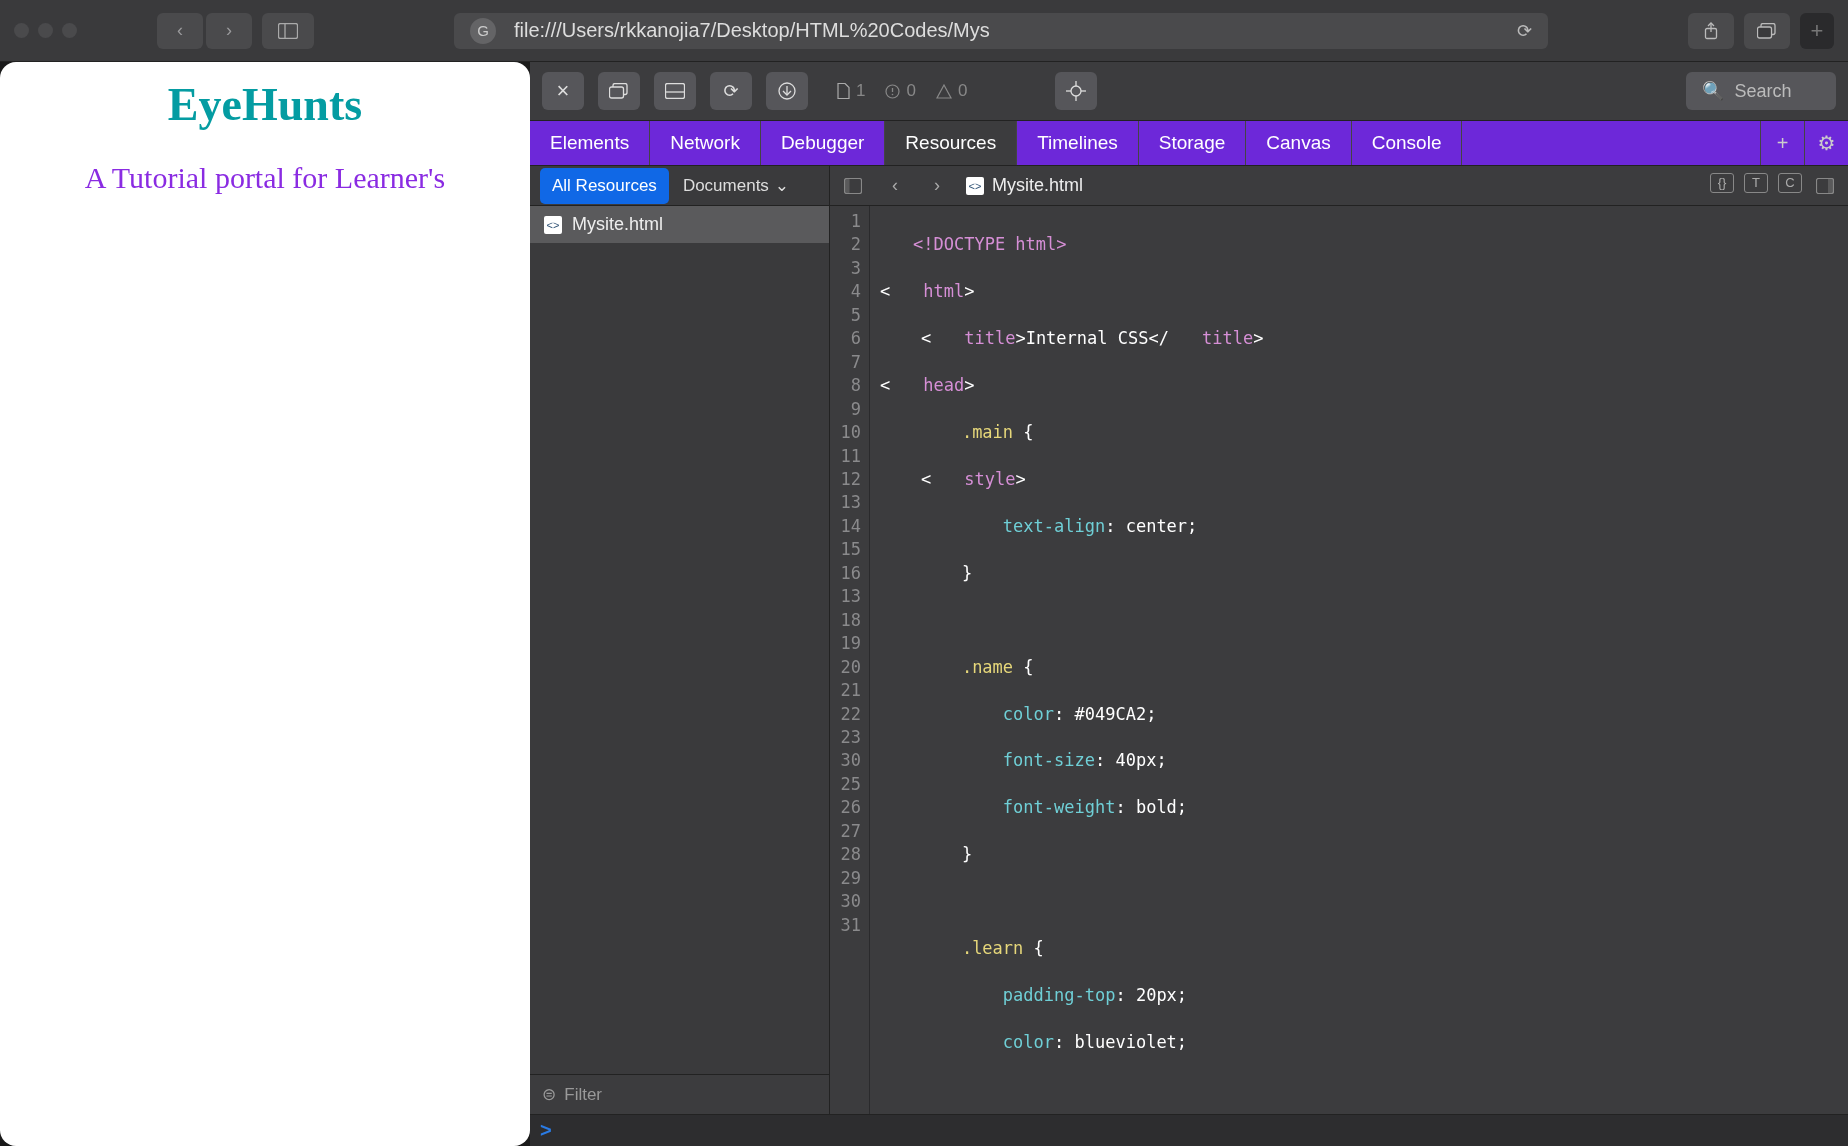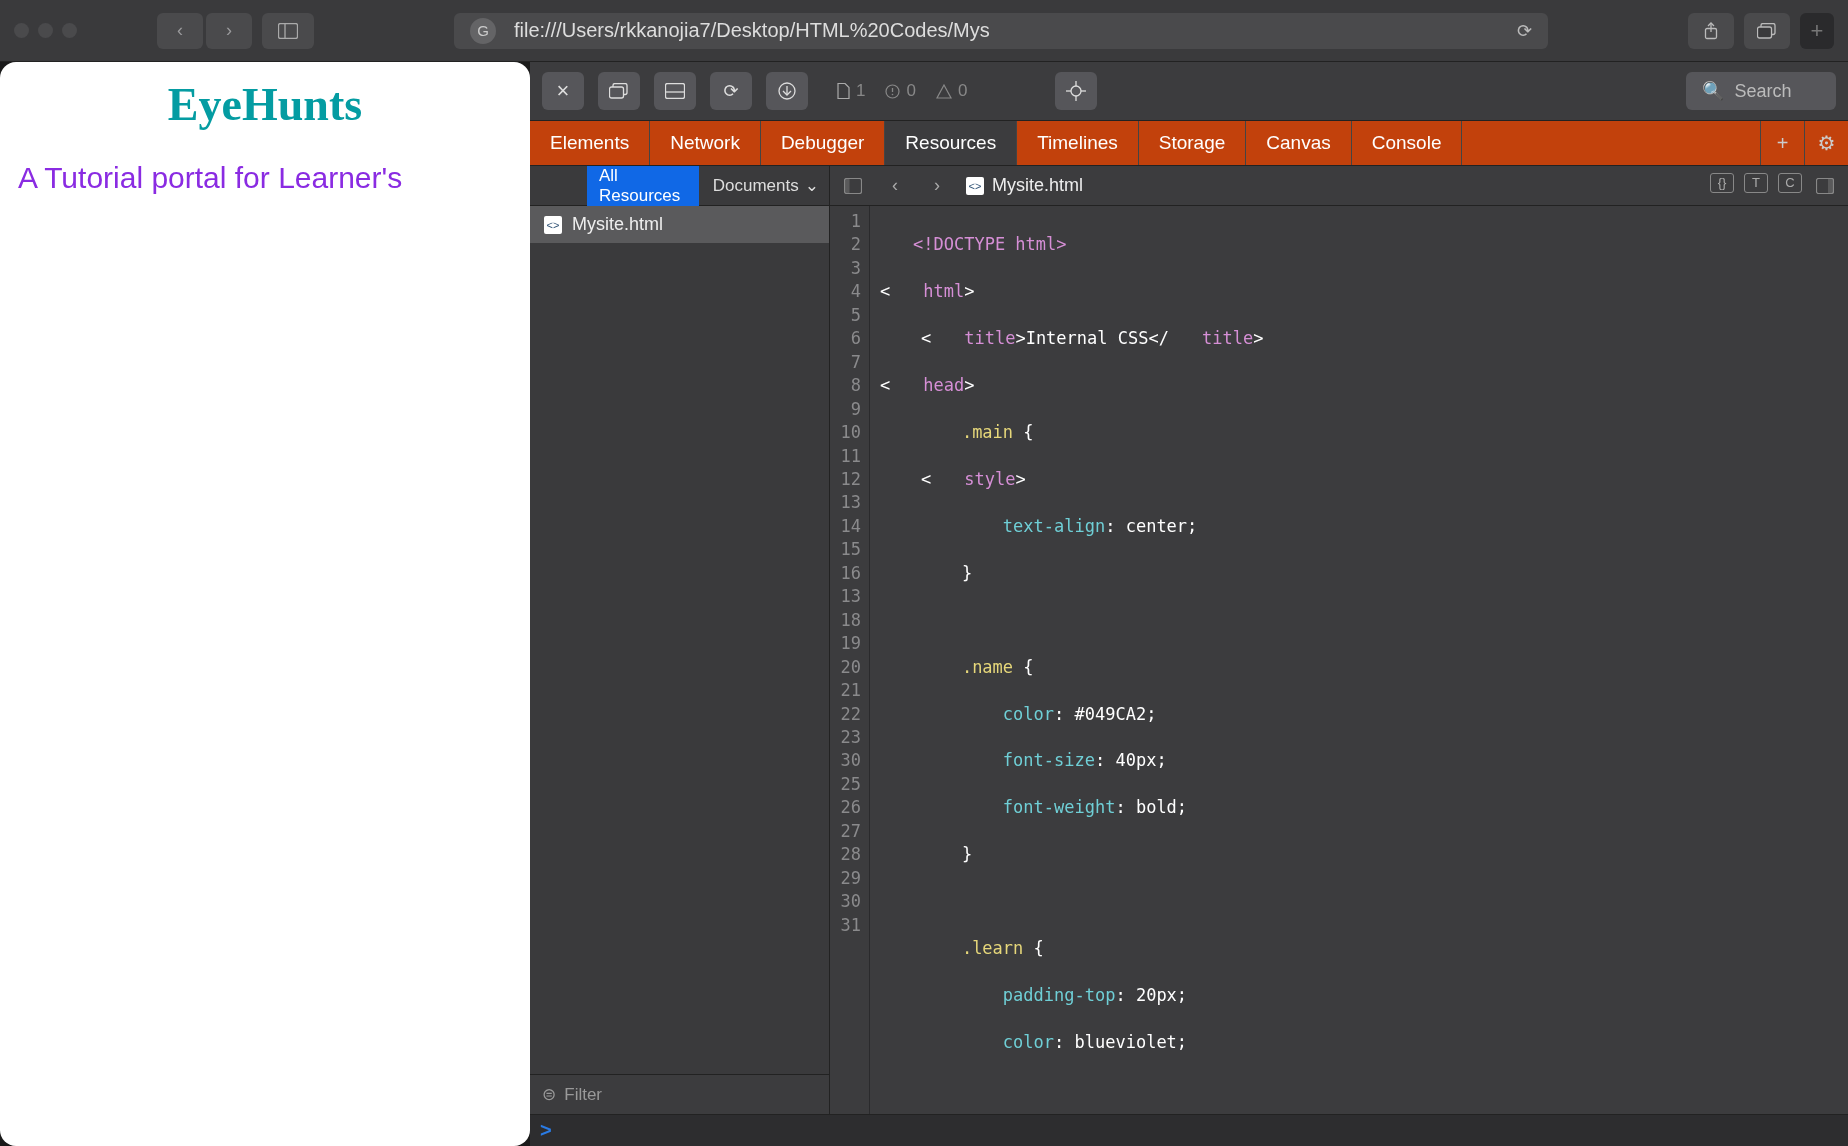--- a/index.html
+++ b/index.html
@@ -63,21 +63,21 @@
   .main-area { flex:1; display:flex; overflow:hidden; }
 
   .page-render {
     width: 530px;
     background: #fff;
     padding: 16px 18px;
     border-radius: 16px;
   }
   .page-render .main { text-align: center; }
   .page-render .name { color: #049CA2; font-size: 46px; font-weight: bold; font-family: Georgia, serif; }
-  .page-render .learn { padding-top: 30px; color: blueviolet; font-size: 30px; font-family: Liberation Sans, sans-serif; text-align:left; }
+  .page-render .learn { padding-top: 30px; color: blueviolet; font-size: 30px; font-family: Liberation Serif, serif; text-align:center; }
 
   .devtools { flex:1; display:flex; flex-direction:column; background:#3c3c3e; color:#ddd; }
 
   .dt-toolbar {
     height: 58px;
     display:flex; align-items:center; gap:14px;
     padding: 0 12px;
     background:#3c3c3e;
   }
   .dt-tbtn {
@@ -89,21 +89,21 @@
   .dt-tbtn.x { font-size:22px;}
   .dt-counts { display:flex; gap:20px; color:#888; font-size:17px; align-items:center; padding:0 14px;}
   .dt-counts .cnt { display:flex;align-items:center;gap:6px;}
   .dt-search {
     margin-left:auto; height:38px; background:#56565a; border-radius:6px;
     display:flex;align-items:center;gap:10px; padding:0 16px; color:#bbb; font-size:18px; min-width:150px;
   }
 
   .dt-tabs {
     height: 46px;
-    background:#c2410c;
+    background:#6d28d9;
     display:flex; align-items:stretch;
     border-top:1px solid #222;
     border-bottom:1px solid #222;
   }
   .dt-tab {
     padding: 0 20px;
     display:flex;align-items:center;
     color:#fff; font-size:19px;
     border-right:1px solid #444;
   }
@@ -112,21 +112,21 @@
   .dt-tab.icon-tab { width:44px; padding:0; justify-content:center; font-size:20px; color:#ccc; border-right:none; border-left:1px solid #444;}
 
   .dt-body { flex:1; display:flex; overflow:hidden; }
 
   .res-panel { width:300px; display:flex; flex-direction:column; background:#3a3a3c; border-right:1px solid #222;}
   .res-header {
     height:40px; display:flex; align-items:center; padding:0 10px; gap:14px;
     background:#3a3a3c; border-bottom:1px solid #222;
   }
   .res-header .pill {
-    background:#1068e6; color:#fff; padding:8px 12px; border-radius:5px; font-size:17px;margin-left:47px;
+    background:#1068e6; color:#fff; padding:8px 12px; border-radius:5px; font-size:17px;
   }
   .res-header .drop { color:#ddd; font-size:17px; display:flex;align-items:center;gap:6px;}
   .file-list { flex:1; background:#3a3a3c; }
   .file-item {
     display:flex;align-items:center; gap:10px;
     padding:8px 14px;
     background:#5a5a5c; color:#eee; font-size:18px;
   }
   .file-item .ficon { width:18px;height:18px; background:#fff; border-radius:2px; display:flex;align-items:center;justify-content:center; font-size:11px; color:#357;}
   .filter-bar {

